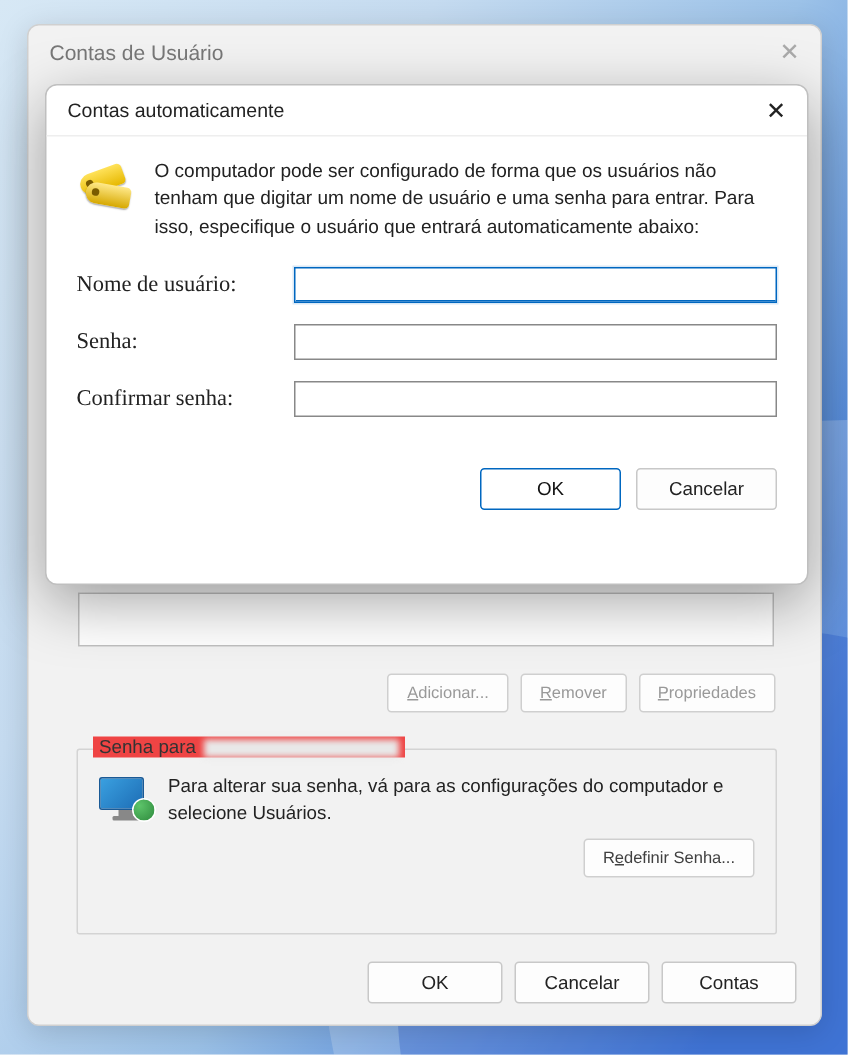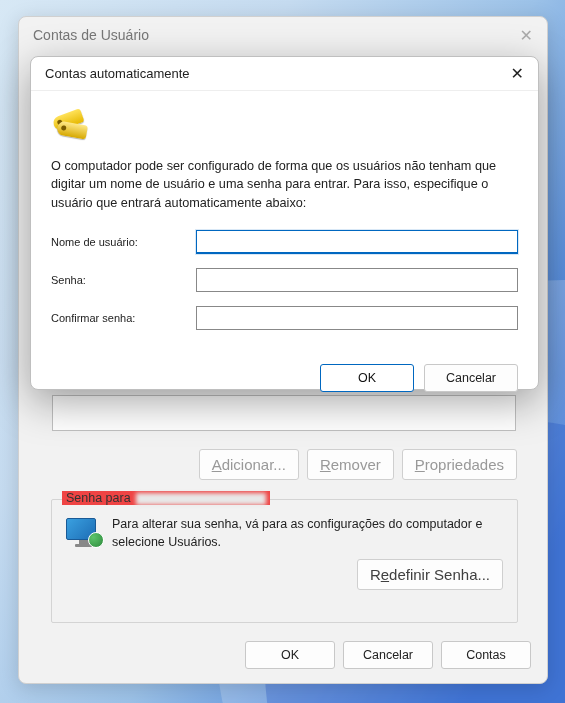--- a/index.html
+++ b/index.html
@@ -16,21 +16,21 @@
       position:absolute; left:18px; top:16px; width:530px; height:668px;
       background:#f2f2f2; border:1px solid #d0d0d0; border-radius:8px;
       box-shadow: 0 4px 20px rgba(0,0,0,0.15);
     }
     .parent-titlebar { height:36px; display:flex; align-items:center; justify-content:space-between; padding:0 14px; color:#777; font-size:14px; }
     .parent-close { font-size:16px; color:#aaa; font-family:Arial; }
 
     .list-placeholder { position:absolute; left:33px; top:378px; width:464px; height:36px; border:1px solid #c0c0c0; background:#fff; }
 
     .parent-buttons-row { position:absolute; top:432px; right:30px; display:flex; gap:8px; }
-    .parent-btn { background:#fdfdfd; border:1px solid #cfcfcf; color:#999; font-size:15px; padding:6px 12px; border-radius:3px; }
+    .parent-btn { background:#fdfdfd; border:1px solid #cfcfcf; color:#999; font-size:11px; padding:6px 12px; border-radius:3px; }
     .parent-btn u { text-decoration:underline; }
 
     .fieldset { position:absolute; left:32px; top:482px; width:467px; height:124px; border:1px solid #d4d4d4; border-radius:2px; }
     .fieldset-legend { position:absolute; top:-9px; left:10px; background:#ef4444; padding:0 4px; font-size:12.5px; color:#333; }
     .legend-blur { display:inline-block; width:130px; height:12px; background:#e8e8e8; filter:blur(2px); vertical-align:middle; margin-left:2px;}
     .fieldset-body { display:flex; padding:16px 14px 8px 14px; gap:10px; }
     .monitor-icon { width:36px; height:32px; flex:none; position:relative; margin-top:2px;}
     .monitor-screen { width:30px; height:22px; background:linear-gradient(135deg,#3aa0e0,#1d6db5); border:1px solid #1a5a96; border-radius:2px; }
     .monitor-stand { width:10px; height:4px; background:#888; margin:0 auto; }
     .monitor-base { width:18px; height:3px; background:#888; margin:0 auto; border-radius:1px; }
@@ -42,29 +42,29 @@
     .win-btn { background:#fdfdfd; border:1px solid #c8c8c8; font-size:12.5px; color:#222; padding:6px 0; width:90px; border-radius:3px; text-align:center; cursor:pointer; }
 
     .modal {
       position:absolute; left:30px; top:56px; width:509px; height:334px;
       background:#fff; border:1px solid #bfbfbf; border-radius:8px;
       box-shadow: 0 12px 40px rgba(0,0,0,0.35);
     }
     .modal-titlebar { height:34px; display:flex; align-items:center; justify-content:space-between; padding:0 14px; font-size:13px; color:#222; border-bottom:1px solid #eee;}
     .modal-close { font-size:16px; font-weight:400; cursor:pointer; }
     .modal-body { padding:14px 20px 10px 20px; }
-    .desc-row { display:flex; gap:12px; margin-bottom:18px;flex-direction:column; }
+    .desc-row { display:flex; gap:12px; margin-bottom:18px; }
     .keys-icon { width:40px; height:40px; flex:none; position:relative; }
     .key1, .key2 { position:absolute; width:30px; height:14px; border-radius:7px 3px 3px 7px; }
     .key1 { background:linear-gradient(#ffe25a,#e6b800); top:8px; left:2px; transform:rotate(-20deg); box-shadow:0 1px 1px rgba(0,0,0,0.3);}
     .key2 { background:linear-gradient(#ffe98a,#d6a800); top:18px; left:6px; transform:rotate(10deg); box-shadow:0 1px 1px rgba(0,0,0,0.3);}
     .keyhole { position:absolute; width:5px; height:5px; border-radius:50%; background:#7a5b00; left:4px; top:4px;}
     .desc-text { font-size:12.7px; color:#222; line-height:1.45; }
     .form-row { display:flex; align-items:center; margin-bottom:14px; }
-    .form-label { width:145px; font-size:11px; color:#222; }
+    .form-label { width:145px; font-size:15px; color:#222;font-family:Liberation Serif, serif; }
     .form-input { flex:1; height:24px; border:1px solid #888; padding:2px 6px; font-size:12.5px; outline:none; background:#fff; }
     .form-input.focused { border:1px solid #0067c0; box-shadow: inset 0 -1px 0 #0067c0, 0 0 0 1px rgba(0,103,192,0.15); }
     .modal-footer { display:flex; justify-content:flex-end; gap:10px; padding:10px 20px 0 20px; }
     .modal-btn { width:94px; height:28px; font-size:12.5px; border-radius:3px; cursor:pointer; display:flex; align-items:center; justify-content:center; }
     .modal-btn.primary { background:#fff; border:1.5px solid #0067c0; color:#111; }
     .modal-btn.secondary { background:#fdfdfd; border:1px solid #c8c8c8; color:#222; }
   </style>
 </head>
 <body>
 

